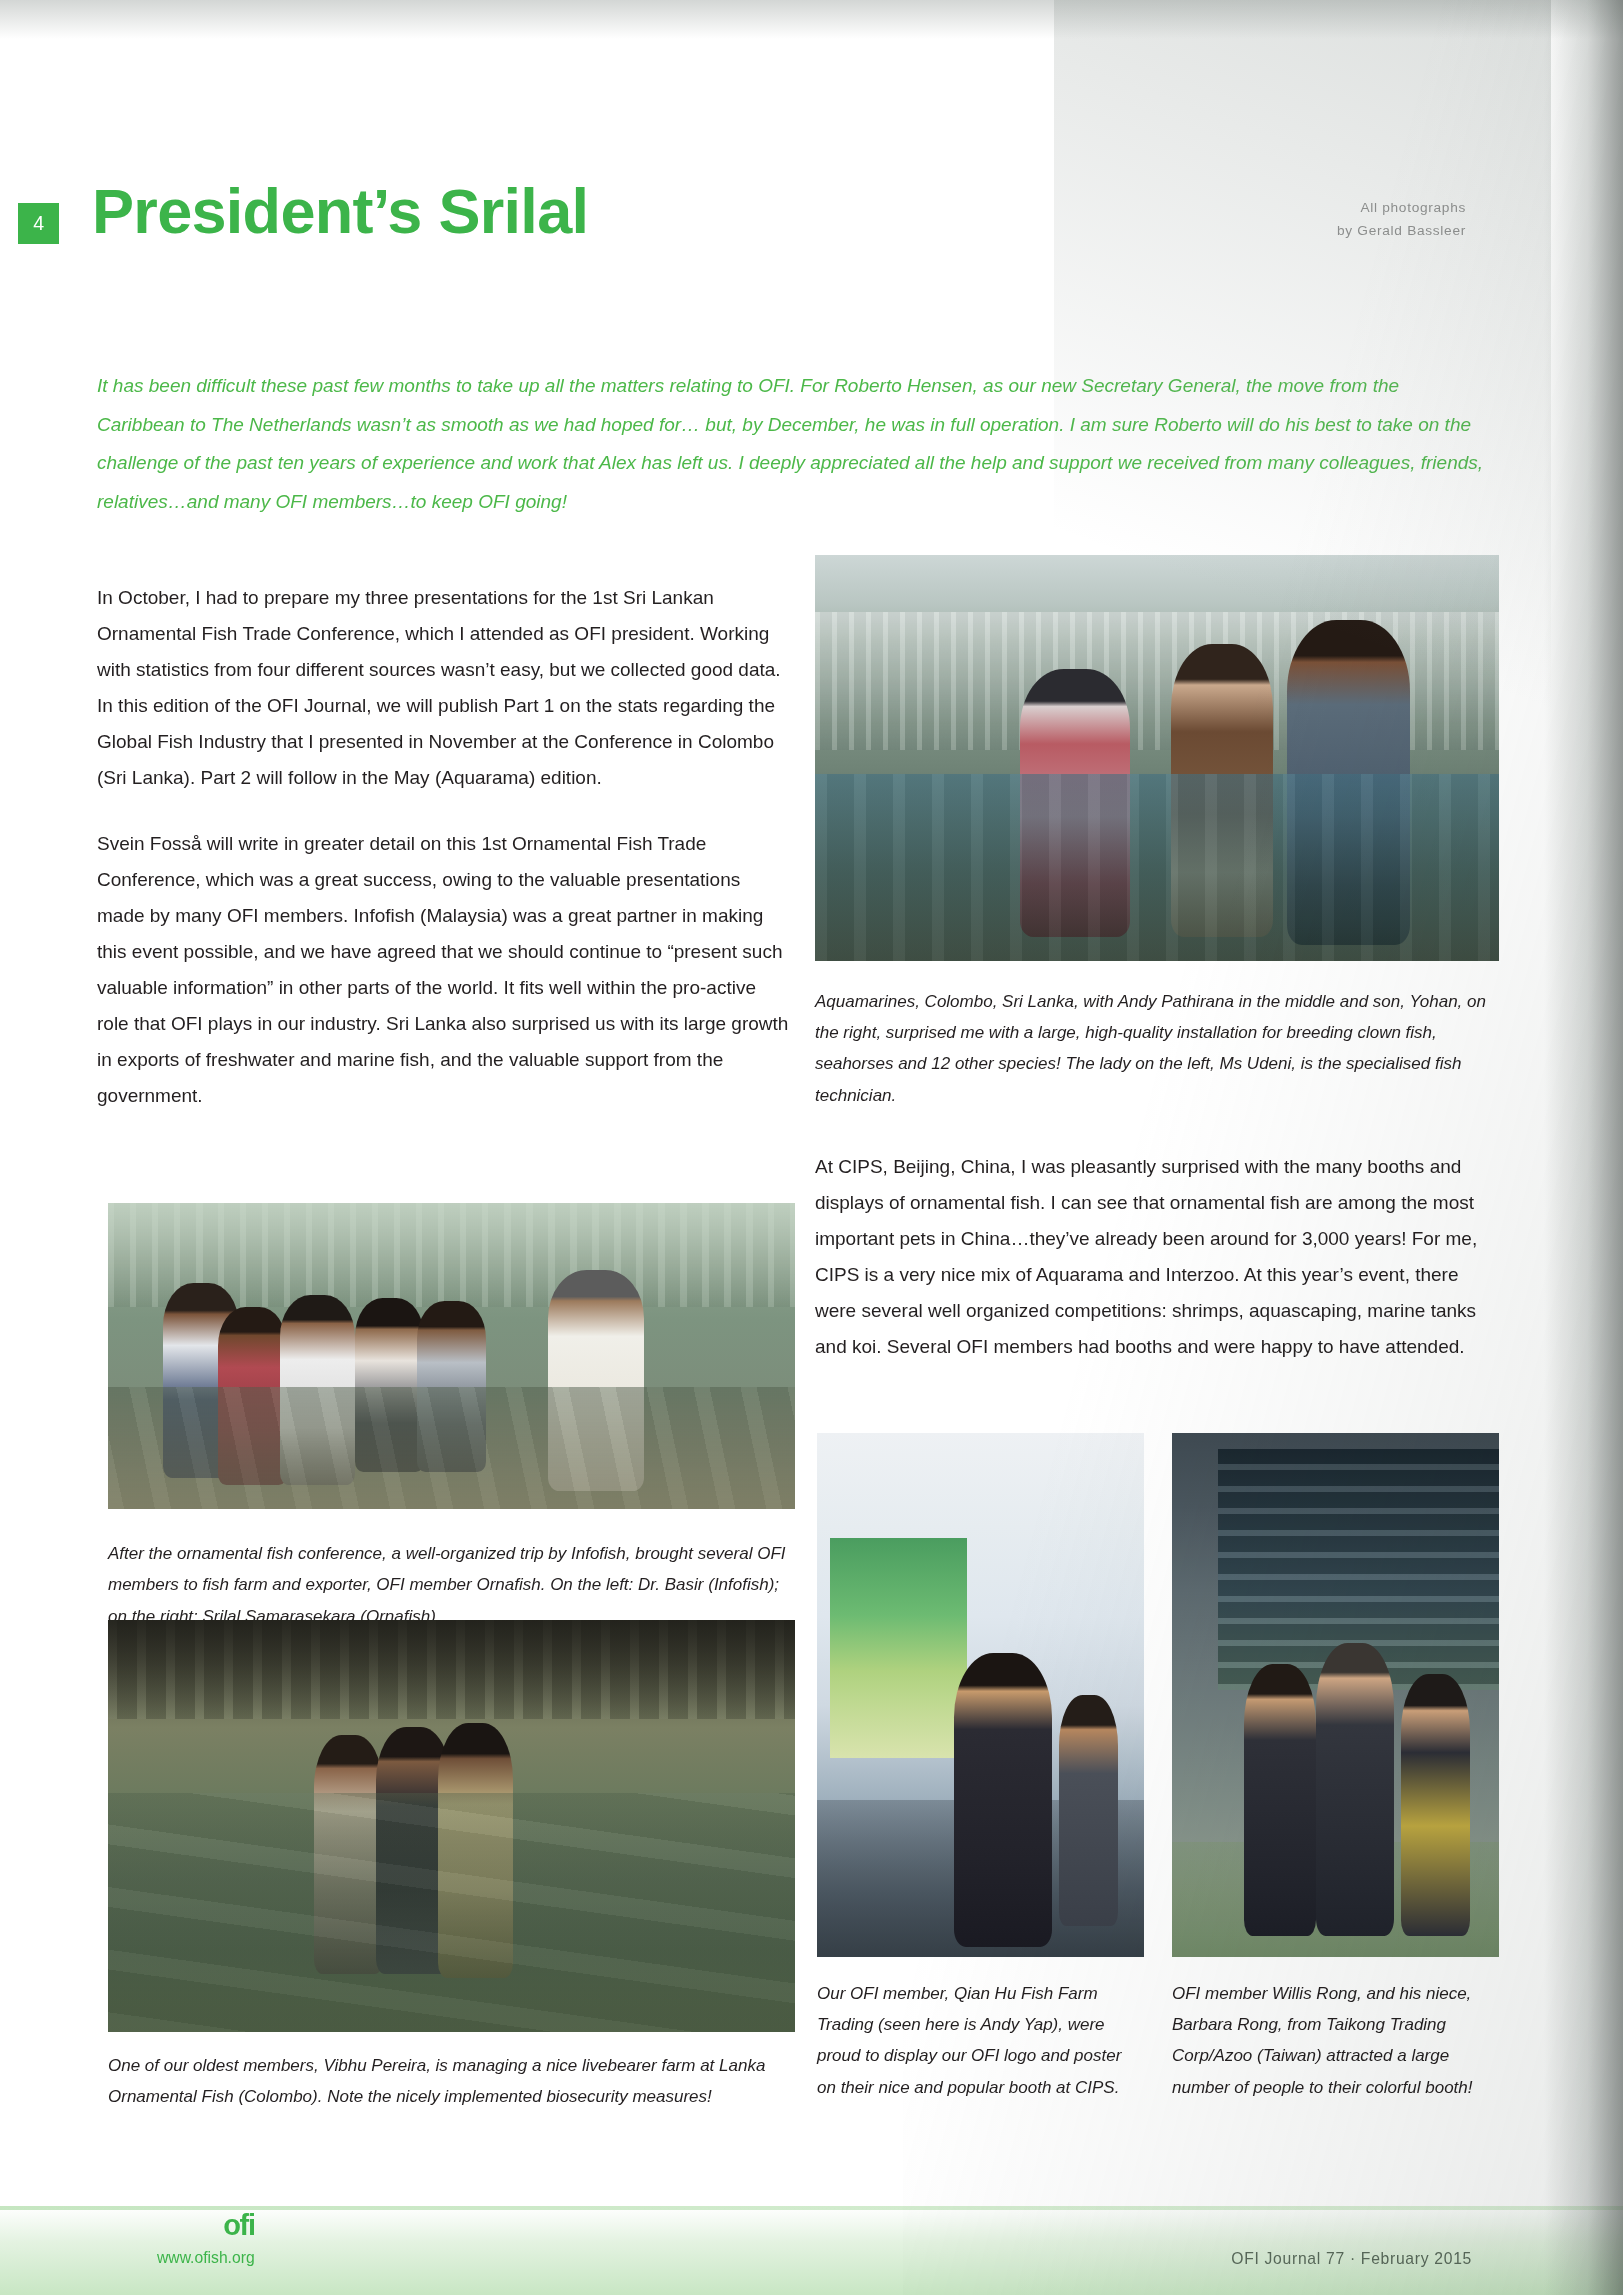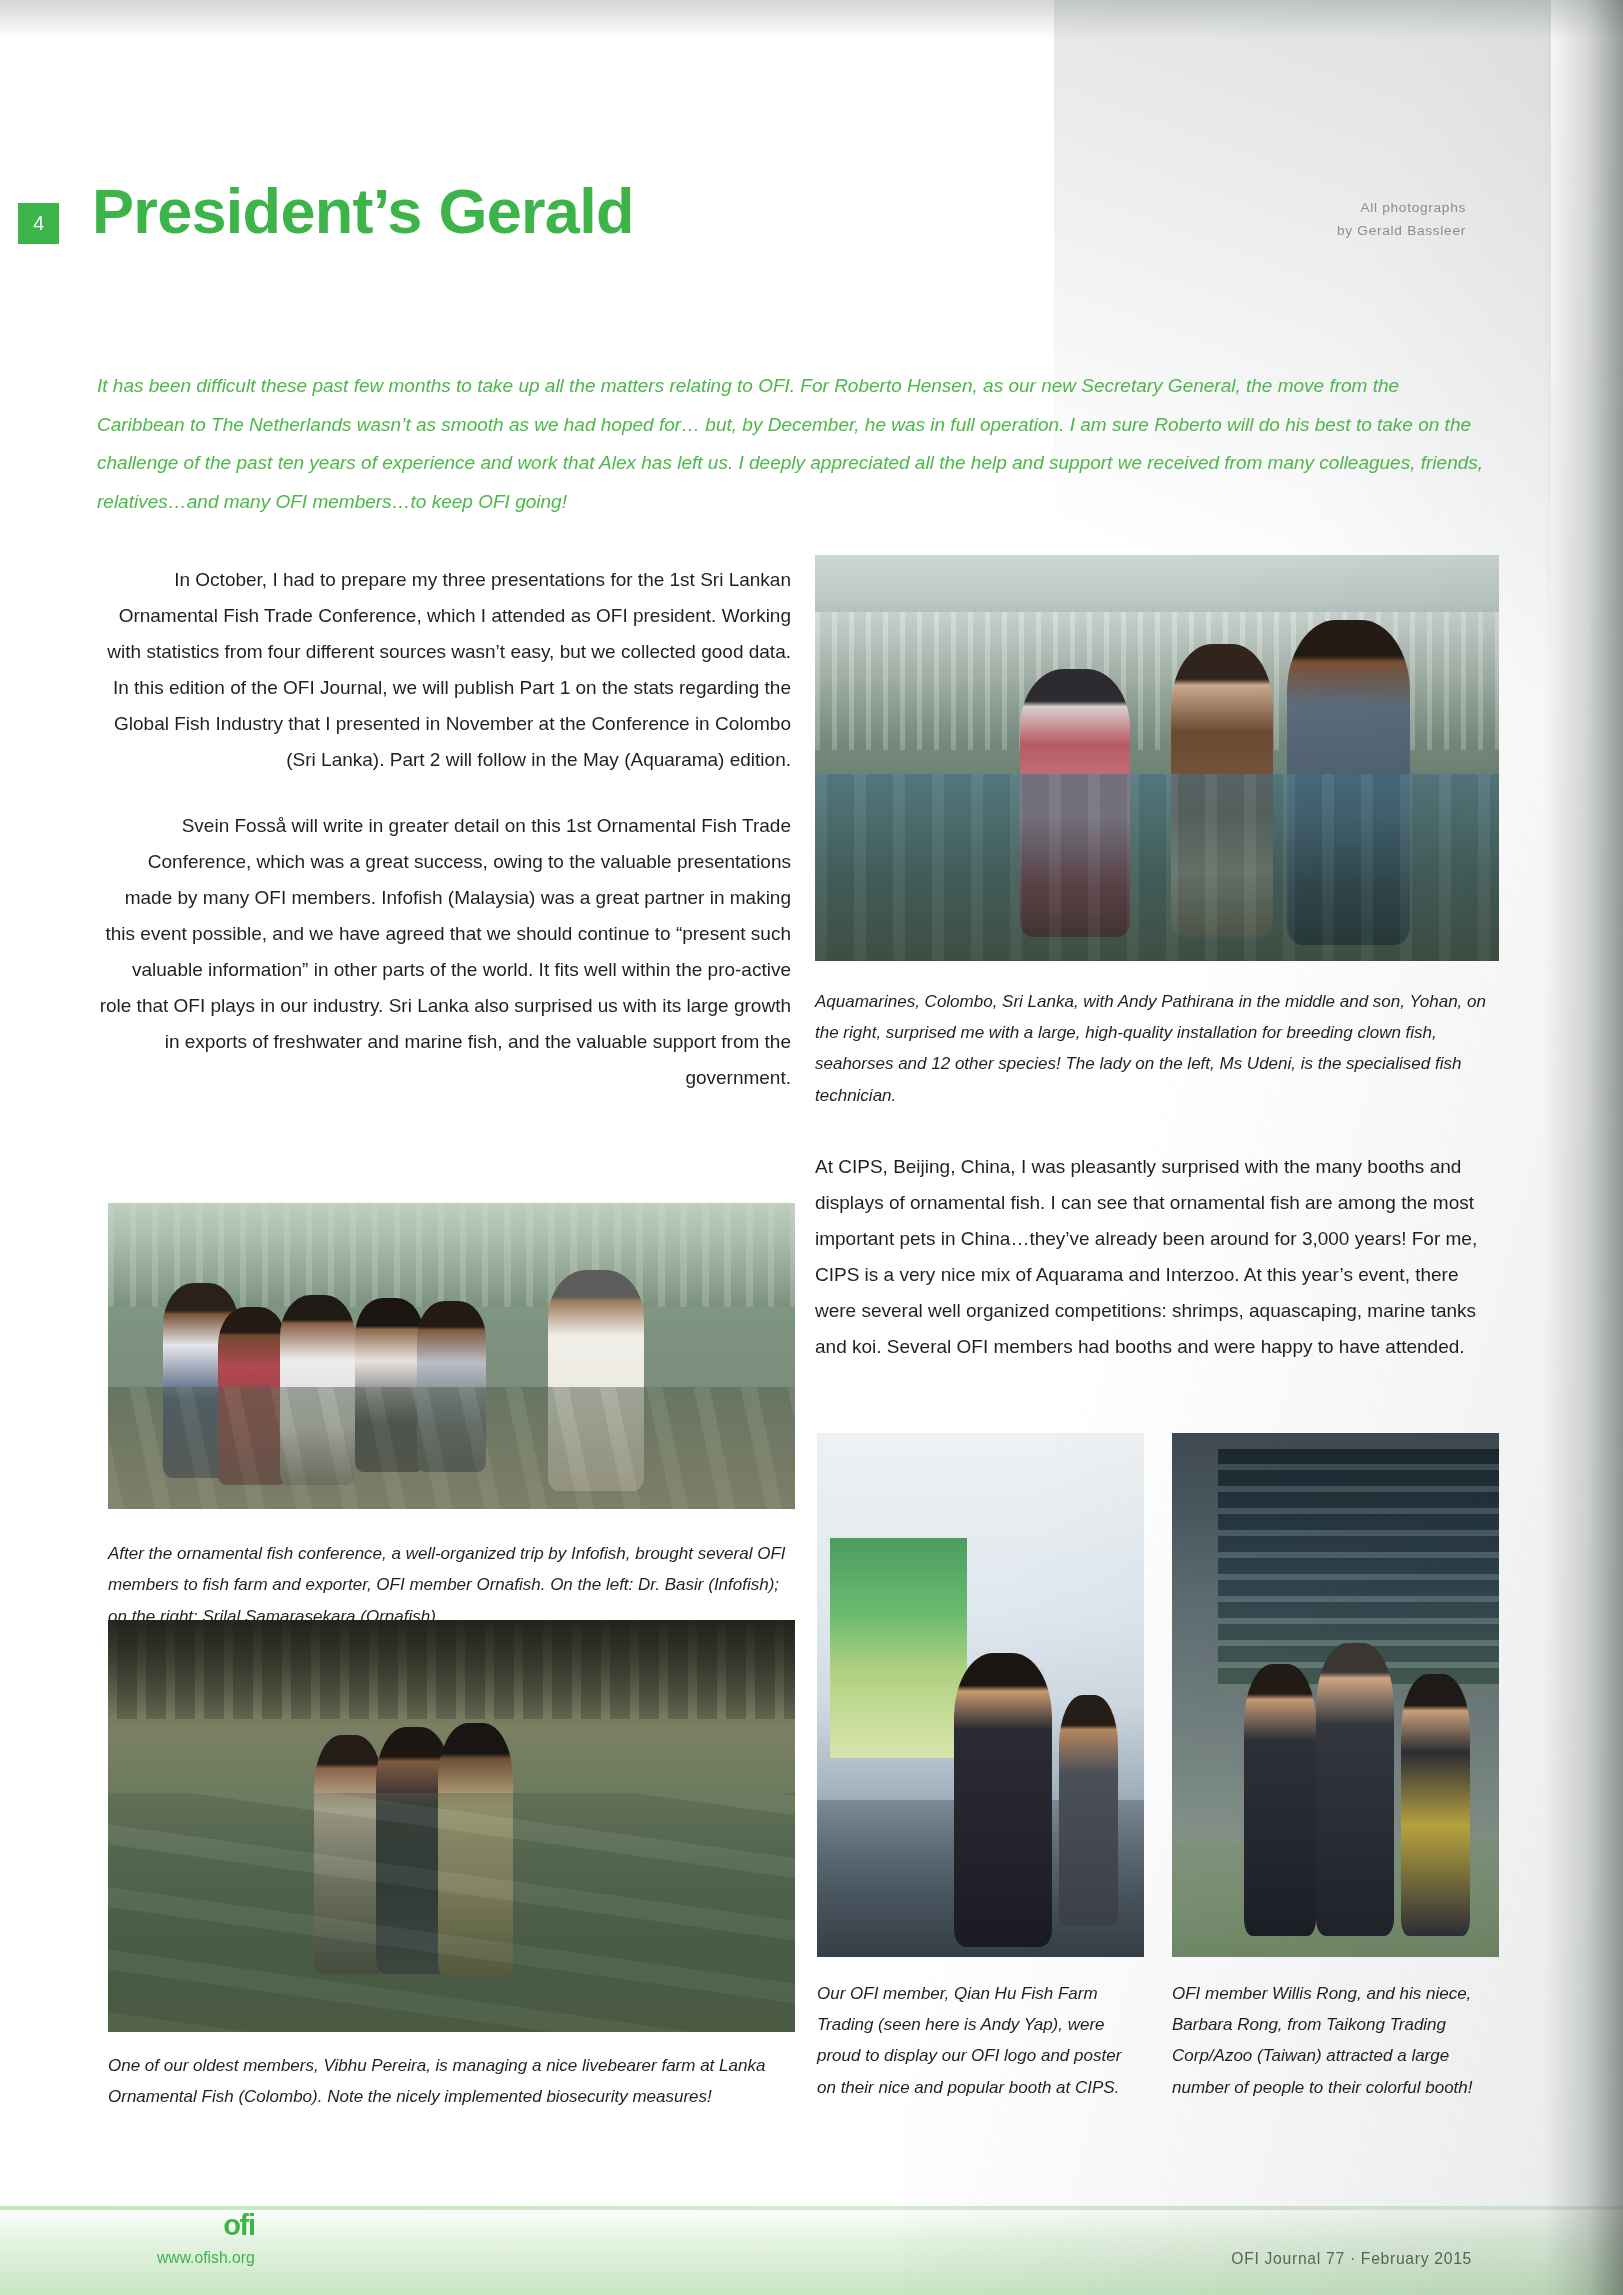--- a/index.html
+++ b/index.html
@@ -93,23 +93,22 @@
     font-style: italic;
     font-size: 19px;
     line-height: 2.03;
     font-family: "Liberation Sans", sans-serif;
   }
 
   
   .col-left {
     position: absolute;
     left: 97px;
-    top: 562px;
+    top: 580px;
     width: 694px;
-    text-align: right;
   }
   p.body {
     margin: 0 0 29px 0;
     font-size: 19px;
     line-height: 1.90;
     color: #231f20;
     font-family: "Liberation Sans", sans-serif;
   }
 
   .caption {
@@ -334,21 +333,21 @@
     color: #5a6b5c;
     letter-spacing: 0.7px;
   }
 </style>
 </head>
 <body>
 
 <div class="page">
 
   <div class="page-number-box">4</div>
-  <div class="title">President’s Gerald</div>
+  <div class="title">President’s Srilal</div>
   <div class="credits">
     <div>All photographs</div>
     <div class="line2">by Gerald Bassleer</div>
   </div>
 
   <div class="intro">It has been difficult these past few months to take up all the matters relating to OFI. For Roberto Hensen, as our new Secretary General, the move from the Caribbean to The Netherlands wasn’t as smooth as we had hoped for… but, by December, he was in full operation. I am sure Roberto will do his best to take on the challenge of the past ten years of experience and work that Alex has left us. I deeply appreciated all the help and support we received from many colleagues, friends, relatives…and many OFI members…to keep OFI going!</div>
 
   <div class="col-left">
     <p class="body">In October, I had to prepare my three presentations for the 1st Sri Lankan Ornamental Fish Trade Conference, which I attended as OFI president. Working with statistics from four different sources wasn’t easy, but we collected good data. In this edition of the OFI Journal, we will publish Part 1 on the stats regarding the Global Fish Industry that I presented in November at the Conference in Colombo (Sri Lanka). Part 2 will follow in the May (Aquarama) edition.</p>
     <p class="body">Svein Fosså will write in greater detail on this 1st Ornamental Fish Trade Conference, which was a great success, owing to the valuable presentations made by many OFI members. Infofish (Malaysia) was a great partner in making this event possible, and we have agreed that we should continue to “present such valuable information” in other parts of the world. It fits well within the pro-active role that OFI plays in our industry. Sri Lanka also surprised us with its large growth in exports of freshwater and marine fish, and the valuable support from the government.</p>

